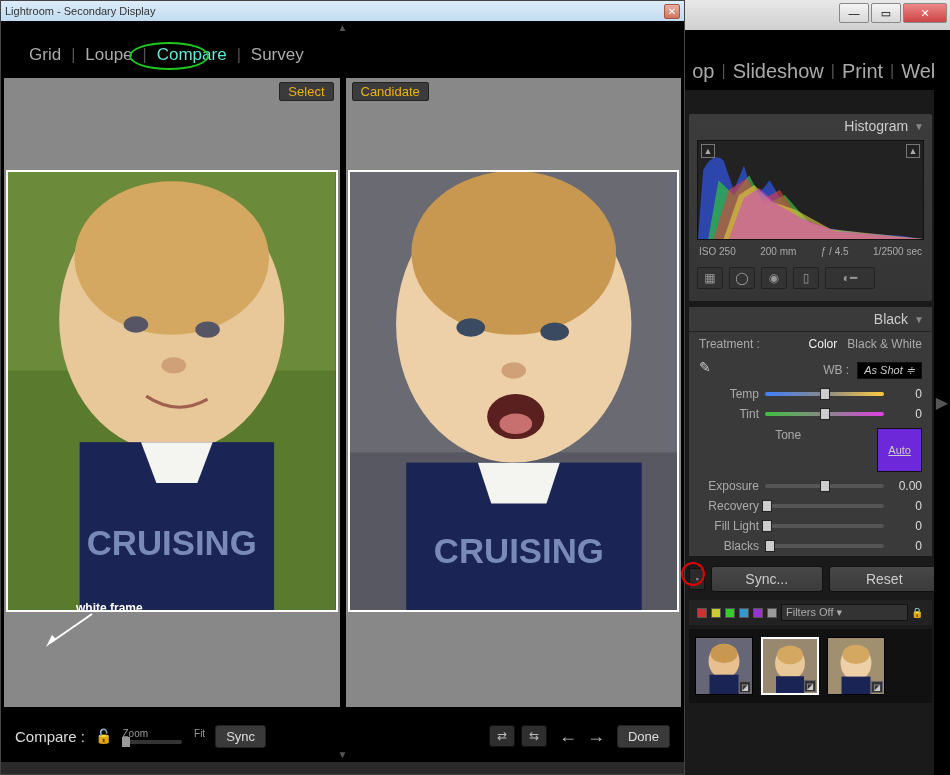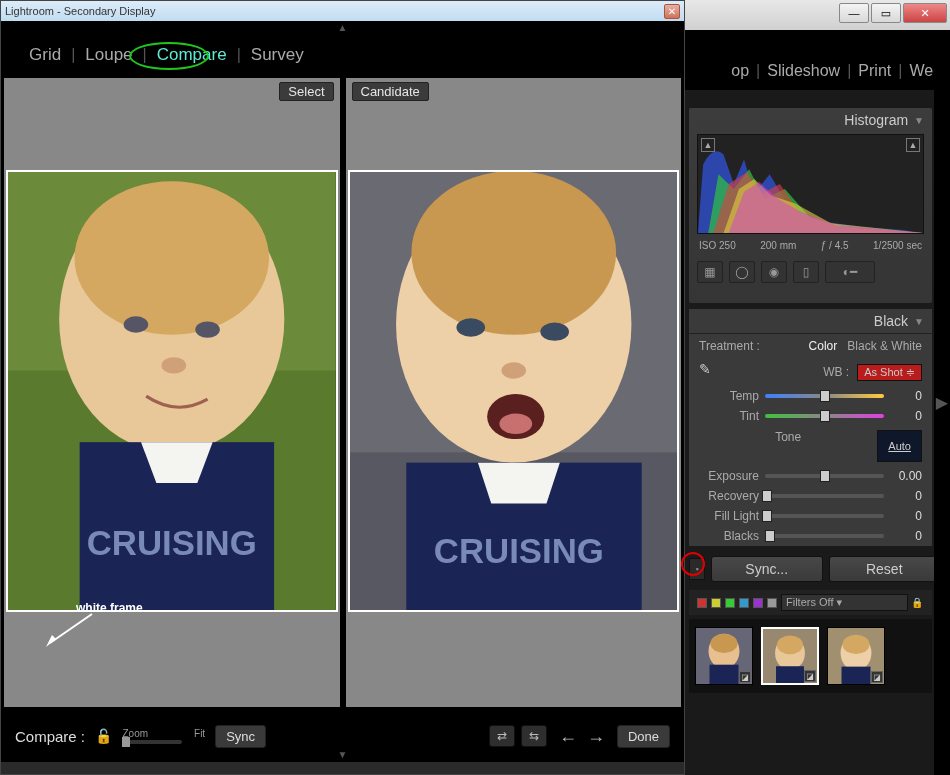--- a/index.html
+++ b/index.html
@@ -11,21 +11,21 @@
 .titlebar .close-x { width: 16px; height: 15px; background: linear-gradient(#e9b0a7,#cf7358); color: #fff; display:flex; align-items:center; justify-content:center; font-size:10px; border: 1px solid #aa5542; border-radius:2px; cursor:pointer;}
 .top-arrow { text-align:center; height: 14px; background:#000; color:#555; font-size:10px; line-height:14px; }
 .view-tabs { background: #000; height: 40px; display: flex; align-items: center; gap: 0; padding: 0 18px; text-align: center; }
 .view-tabs .tab { color: #aaa; font-size: 17px; padding: 0 10px; cursor: pointer; }
 .view-tabs .sep { color:#555; }
 .view-tabs .tab.active { color: #5eead4; }
 .circle-annot { position:absolute; left: 128px; top: 41px; width: 80px; height: 28px; border: 2px solid #1ec71e; border-radius: 50%; pointer-events:none; }
 
 .compare-area { display: flex; height: 635px; background: #000; }
 .pane { flex: 1; position: relative; margin: 3px; background: #888; }
-.pane-label { position: absolute; top: 4px; right: 6px; background: #3b3b3b; color: #e5e5e5; font-size: 13px; padding: 1px 8px; border-radius: 2px; border:1px solid #222; }
+.pane-label { position: absolute; top: 4px; right: 6px; background: #3b3b3b; color: #eab308; font-size: 13px; padding: 1px 8px; border-radius: 2px; border:1px solid #222; }
 .pane.left .pane-label { right: 6px; }
 .pane.right .pane-label { left: 6px; right:auto; }
 .photo { position: absolute; left: 2px; right: 2px; top: 92px; bottom: 95px; background: #4a5a2a; border:2px solid #fff; overflow:hidden; }
 .photo.right { background: #556; }
 .photo svg { width:100%; height:100%; }
 
 .white-frame-label { position:absolute; left: 72px; bottom: 92px; color:#fff; font-size:12px; font-weight:bold; }
 .arrow-annot { position:absolute; left:38px; bottom:58px; width:60px; height:40px; pointer-events:none; }
 .arrow-annot svg { width:100%; height:100%; }
 
@@ -43,24 +43,24 @@
 .nav-arrows .ar { width:22px; color:#bbb; font-size:18px; text-align:center; cursor:pointer;}
 .bottom-arrow { position:absolute; left:50%; bottom:2px; transform:translateX(-50%); color:#555; font-size:10px; }
 
 
 .main-right { position:absolute; left:685px; top:0; width:265px; height:775px; background:#1a1a1a; }
 .main-titlebar { height:30px; background: linear-gradient(#e8e8e8,#d0d0d0); display:flex; justify-content:flex-end; gap:2px; padding:3px; }
 .win-btn { width:30px; height:20px; border:1px solid #888; background:linear-gradient(#f4f4f4,#d8d8d8); display:flex; align-items:center; justify-content:center; font-size:11px; cursor:pointer; border-radius:2px; }
 .win-btn.close { background:linear-gradient(#e88,#c44); color:#fff; width:44px; }
 .black-strip { height:22px; background:#000; }
 .module-tabs { height:38px; background:#000; display:flex; align-items:center; justify-content:flex-end; padding:0 8px; gap:4px; }
-.module-tabs .mtab { color:#aaa; font-size:16px; cursor:pointer; }
+.module-tabs .mtab { color:#aaa; font-size:20px; cursor:pointer; }
 .module-tabs .msep { color:#555; margin:0 3px; }
 
-.right-panel { background: linear-gradient(#3c3c3c,#353535); margin: 18px 18px 6px 4px; border-radius:2px; padding-bottom:14px; }
+.right-panel { background: linear-gradient(#3c3c3c,#353535); margin: 24px 18px 6px 4px; border-radius:2px; padding-bottom:6px; }
 .panel-header { display:flex; justify-content:flex-end; align-items:center; padding:4px 8px; color:#ccc; font-size:14px; gap:6px; }
 .tri { color:#888; font-size:10px; cursor:pointer; }
 
 .histogram { margin:2px 8px; height:100px; background:#222; position:relative; border:1px solid #111; }
 .histogram svg { width:100%; height:100%; }
 .histo-clip { position:absolute; top:3px; width:14px; height:14px; border:1px solid #777; display:flex; align-items:center; justify-content:center; color:#aaa; font-size:9px; cursor:pointer; }
 .histo-clip.left { left:3px; }
 .histo-clip.right { right:3px; }
 .histo-meta { display:flex; justify-content:space-between; padding:4px 10px; font-size:10px; color:#aaa; }
 
@@ -71,32 +71,32 @@
 .basic-panel { margin:4px 18px 4px 4px; background:#3a3a3a; }
 .basic-panel .panel-header { border-bottom:1px solid #222; }
 .treatment-row { display:flex; justify-content:space-between; padding:5px 10px; font-size:12px; color:#aaa; align-items:center; }
 .treatment-row .opts { display:flex; gap:10px; }
 .treatment-row .opt { cursor:pointer; }
 .treatment-row .opt.active { color:#eee; }
 
 .wb-row { display:flex; align-items:center; padding:3px 10px; gap:8px; font-size:12px; color:#aaa; }
 .wb-row .dropper { width:22px; height:22px; color:#ccc; font-size:14px; }
 .wb-row .spacer { flex:1; }
-.wb-select { background:#b91c1c; padding:1px 6px; border:1px solid #111; color:#ccc; font-size:11px; cursor:pointer; }
+.wb-select { background:#000000; padding:1px 6px; border:1px solid #111; color:#ccc; font-size:11px; cursor:pointer;font-style:italic; }
 
 .slider-row { display:flex; align-items:center; padding:3px 10px; gap:6px; font-size:12px; color:#aaa; }
 .slider-row .slbl { width:60px; text-align:right; }
 .slider-track { flex:1; height:4px; background:#555; position:relative; border-radius:2px; }
 .slider-track.temp { background: linear-gradient(90deg,#4080ff,#888,#ffcc40); }
 .slider-track.tint { background: linear-gradient(90deg,#40c040,#888,#e040e0); }
 .slider-thumb { position:absolute; top:-4px; width:10px; height:12px; background:#ccc; border:1px solid #222; transform:translateX(-50%); cursor:pointer; }
 .slider-row .sval { width:32px; text-align:right; color:#ddd; }
 
 .tone-header { display:flex; justify-content:space-between; padding:4px 10px; font-size:12px; color:#aaa; align-items:flex-start; }
-.auto-btn { background:#0f172a; border:1px solid #111; padding:9px 10px; color:#ccc; font-size:11px; cursor:pointer;text-decoration:underline; }
+.auto-btn { background:#6d28d9; border:1px solid #111; padding:15px 10px; color:#ccc; font-size:11px; cursor:pointer;text-decoration:underline; }
 
 .sync-row { display:flex; gap:6px; padding:6px 10px 4px 4px; align-items:center; }
 .sync-row .switch { width:16px; height:22px; background:#2a2a2a; border:1px solid #111; display:flex; align-items:center; justify-content:center; font-size:9px; color:#888; cursor:pointer; }
 .sync-row .bigbtn { flex:1; height:26px; background:linear-gradient(#484848,#3a3a3a); border:1px solid #111; color:#ccc; font-size:14px; display:flex; align-items:center; justify-content:center; cursor:pointer; border-radius:3px; }
 .red-circle-annot { position:absolute; width:24px; height:24px; border:2px solid #e00000; border-radius:50%; pointer-events:none; }
 
 .filter-bar { display:flex; align-items:center; gap:4px; padding:4px 8px; background:#222; margin: 4px 18px 4px 4px; }
 .filter-bar .swatch { width:10px; height:10px; border:1px solid #555; cursor:pointer; }
 .filter-select { flex:1; background:#333; color:#aaa; font-size:11px; padding:1px 4px; border:1px solid #111; cursor:pointer; }
 .lock-tiny { color:#888; font-size:10px; }

